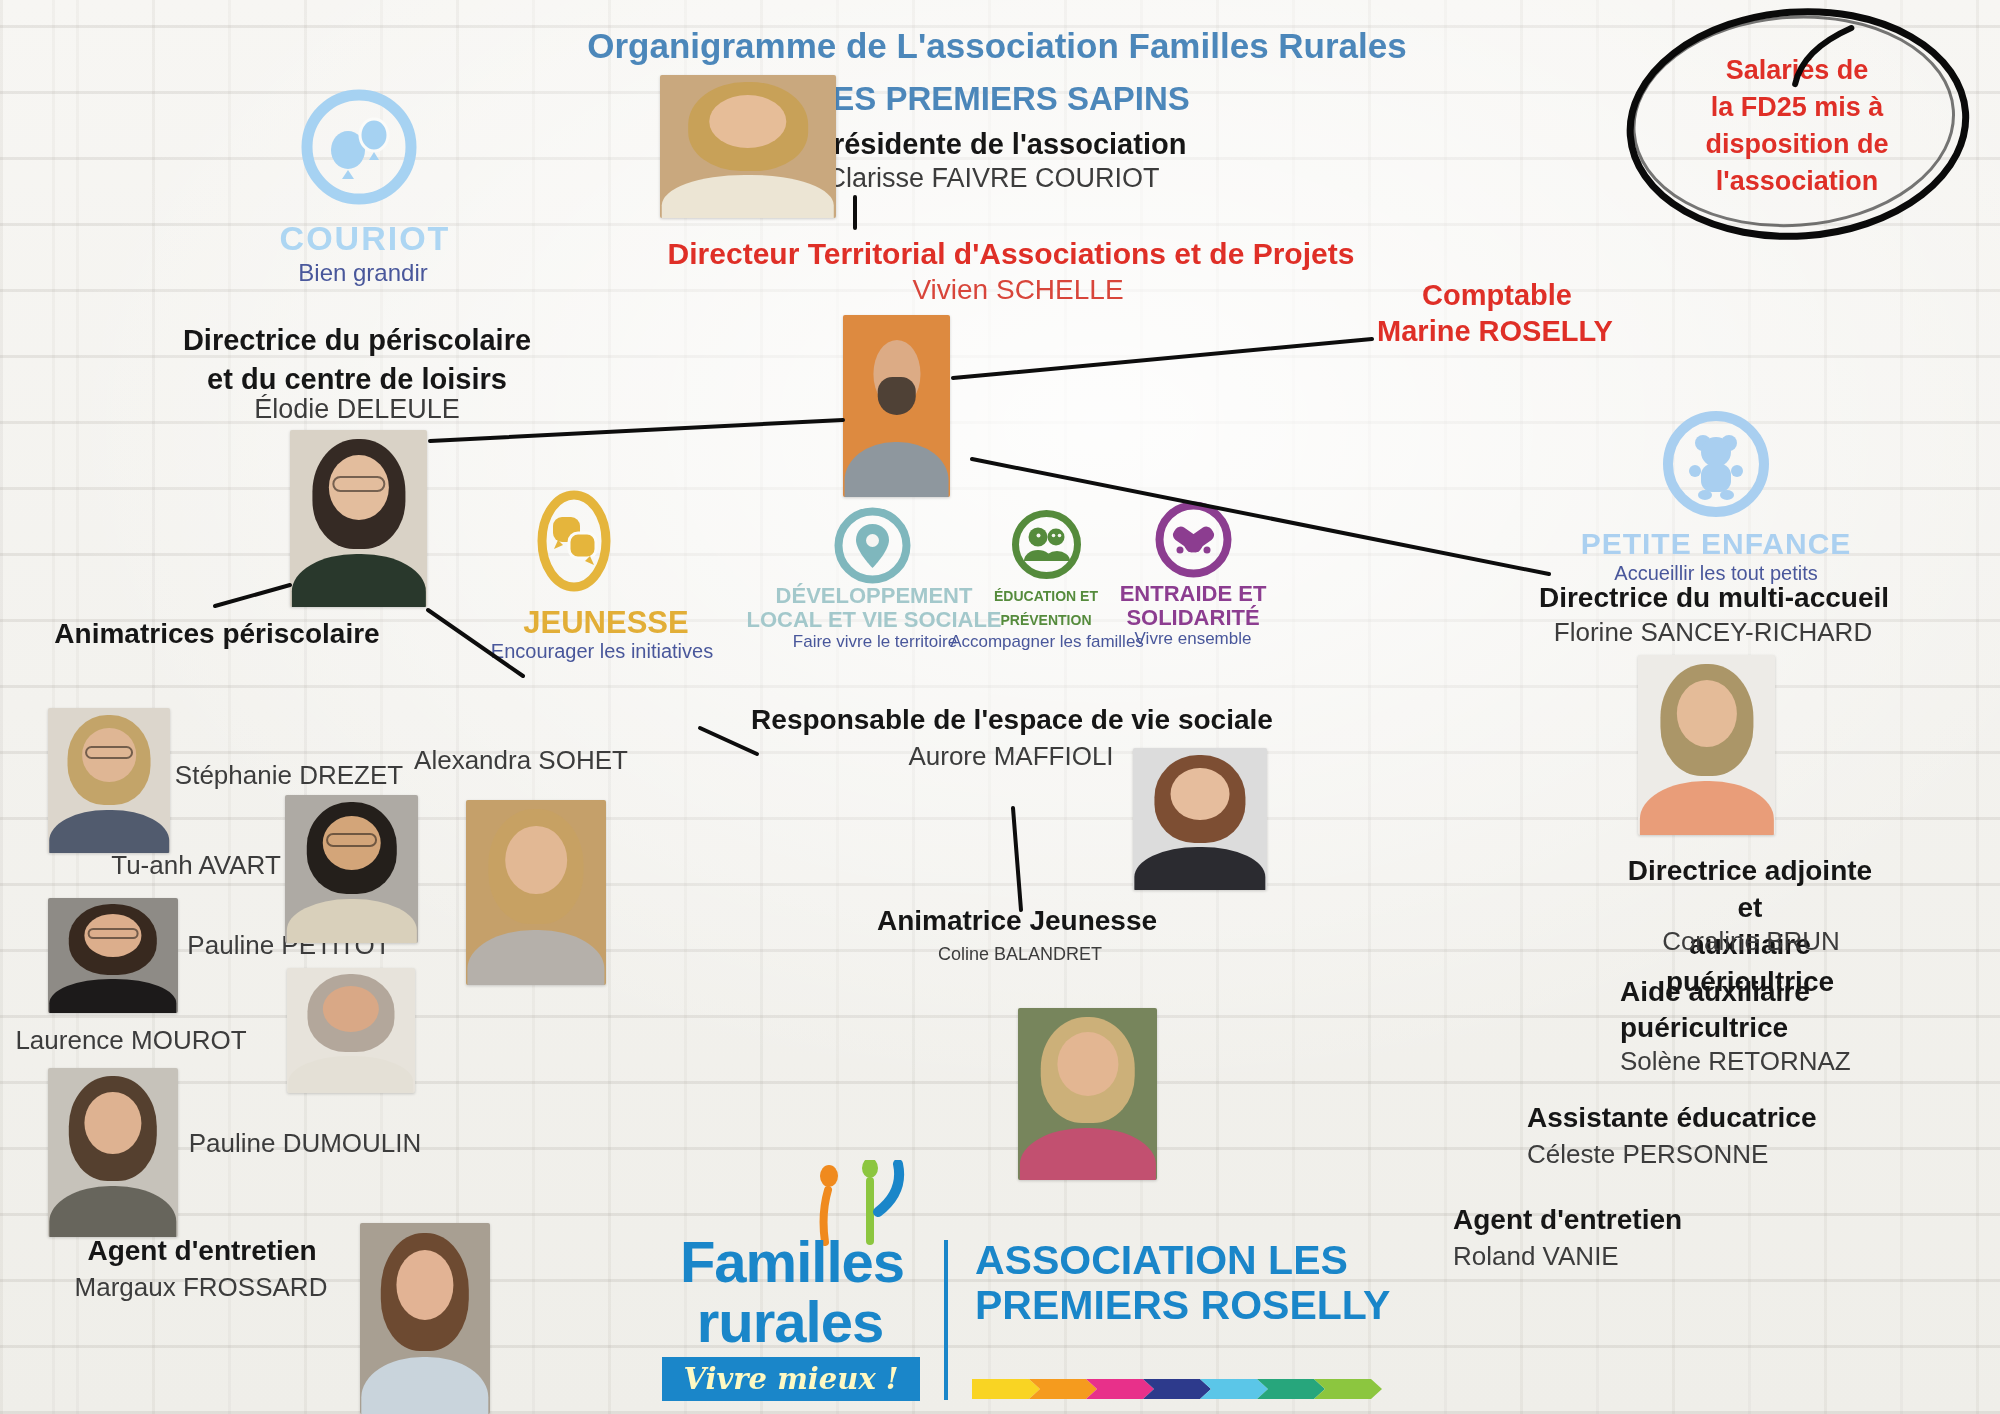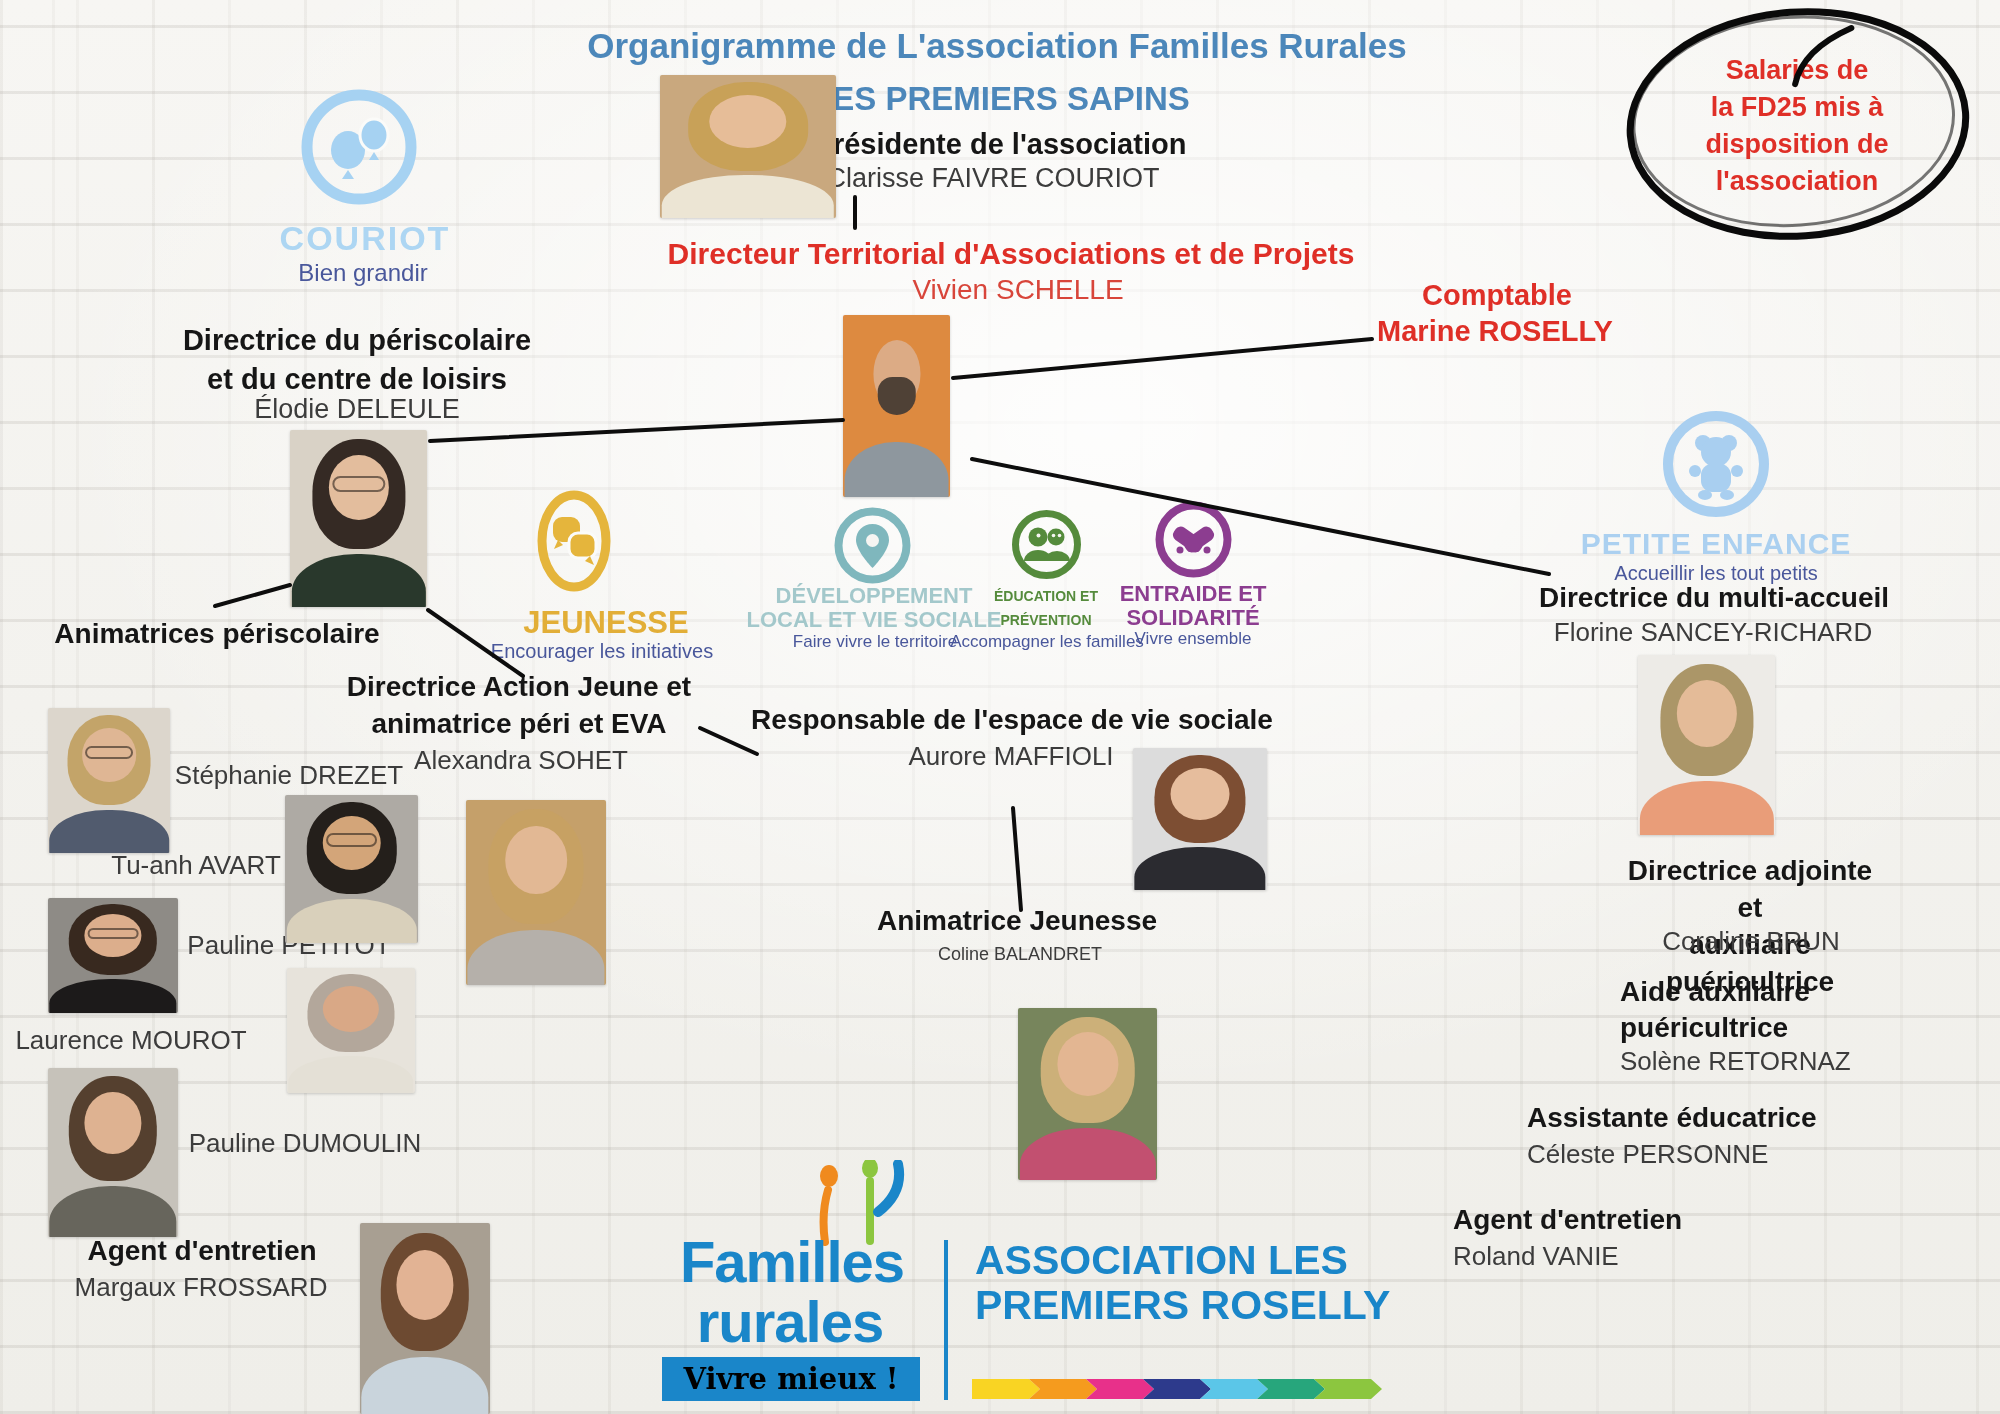--- a/index.html
+++ b/index.html
@@ -29,21 +29,21 @@
   .head{position:absolute;left:50%;top:14%;width:44%;height:37%;transform:translateX(-50%);border-radius:50%;}
   .beard{position:absolute;left:50%;top:34%;width:36%;height:21%;transform:translateX(-50%);border-radius:40% 40% 52% 52%;}
   .glasses{position:absolute;left:50%;top:26%;width:36%;height:6.5%;transform:translateX(-50%);
     border:2px solid rgba(45,35,28,.6);border-radius:8px;}
   .shoulders{position:absolute;left:50%;bottom:-14%;width:98%;height:44%;transform:translateX(-50%);border-radius:48% 48% 0 0;}
   .icon{position:absolute;}
   svg{display:block;}
   #overlay{position:absolute;left:0;top:0;pointer-events:none;}
   .vbar{position:absolute;background:#1a86c9;}
   .tagbar{position:absolute;background:#1a86c9;display:flex;align-items:center;justify-content:center;}
-  .tagbar span{color:#000000;font-family:"DejaVu Serif","Liberation Serif",serif;font-weight:bold;font-size:29px;}
+  .tagbar span{color:#fef9c3;font-family:"DejaVu Serif","Liberation Serif",serif;font-style:italic;font-weight:bold;font-size:29px;}
   #chevrons{position:absolute;display:flex;}
   .chev{height:20px;width:68px;margin-left:-11px;
     clip-path:polygon(11px 0,calc(100% - 11px) 0,100% 50%,calc(100% - 11px) 100%,11px 100%,0 100%,11px 50%,0 0);}
   .chev:first-child{margin-left:0;clip-path:polygon(0 0,calc(100% - 11px) 0,100% 50%,calc(100% - 11px) 100%,0 100%);}
   .brand{font-weight:bold;color:#1a86c9;letter-spacing:-1px;}
 </style>
 </head>
 <body>
 
 <div class="canvas">
@@ -162,22 +162,20 @@
       <ellipse cx="46" cy="88" rx="7" ry="5" fill="#a9cff0"></ellipse>
         <ellipse cx="68" cy="88" rx="7" ry="5" fill="#a9cff0"></ellipse>
     </svg>
   </div>
   <div class="t cx b" style="left:1716px;top:527px;font-size:30px;letter-spacing:1px;color:#abd0f0;">PETITE ENFANCE</div>
   <div class="t cx" style="left:1716px;top:562px;font-size:20px;color:#49579b;">Accueillir les tout petits</div>
 
   <div class="t cx b" style="left:1714px;top:582px;font-size:28px;">Directrice du multi-accueil</div>
   <div class="t cx grey" style="left:1713px;top:617px;font-size:26px;">Florine SANCEY-RICHARD</div>
 
-  <div class="t cx pre b" style="left:519px;top:668px;font-size:28px;line-height:37px;">Directrice Action Jeune et
-animatrice péri et EVA</div>
   <div class="t cx grey" style="left:521px;top:745px;font-size:26px;">Alexandra SOHET</div>
 
   <div class="t cx b" style="left:1012px;top:704px;font-size:28px;">Responsable de l'espace de vie sociale</div>
   <div class="t cx grey" style="left:1011px;top:741px;font-size:26px;">Aurore MAFFIOLI</div>
 
   <div class="t cx b" style="left:1017px;top:905px;font-size:28px;">Animatrice Jeunesse</div>
   <div class="t cx grey" style="left:1020px;top:944px;font-size:18px;">Coline BALANDRET</div>
 
   <div class="t cx pre b" style="left:1750px;top:852px;font-size:28px;line-height:37px;">Directrice adjointe et
 auxiliaire puéricultrice</div>

